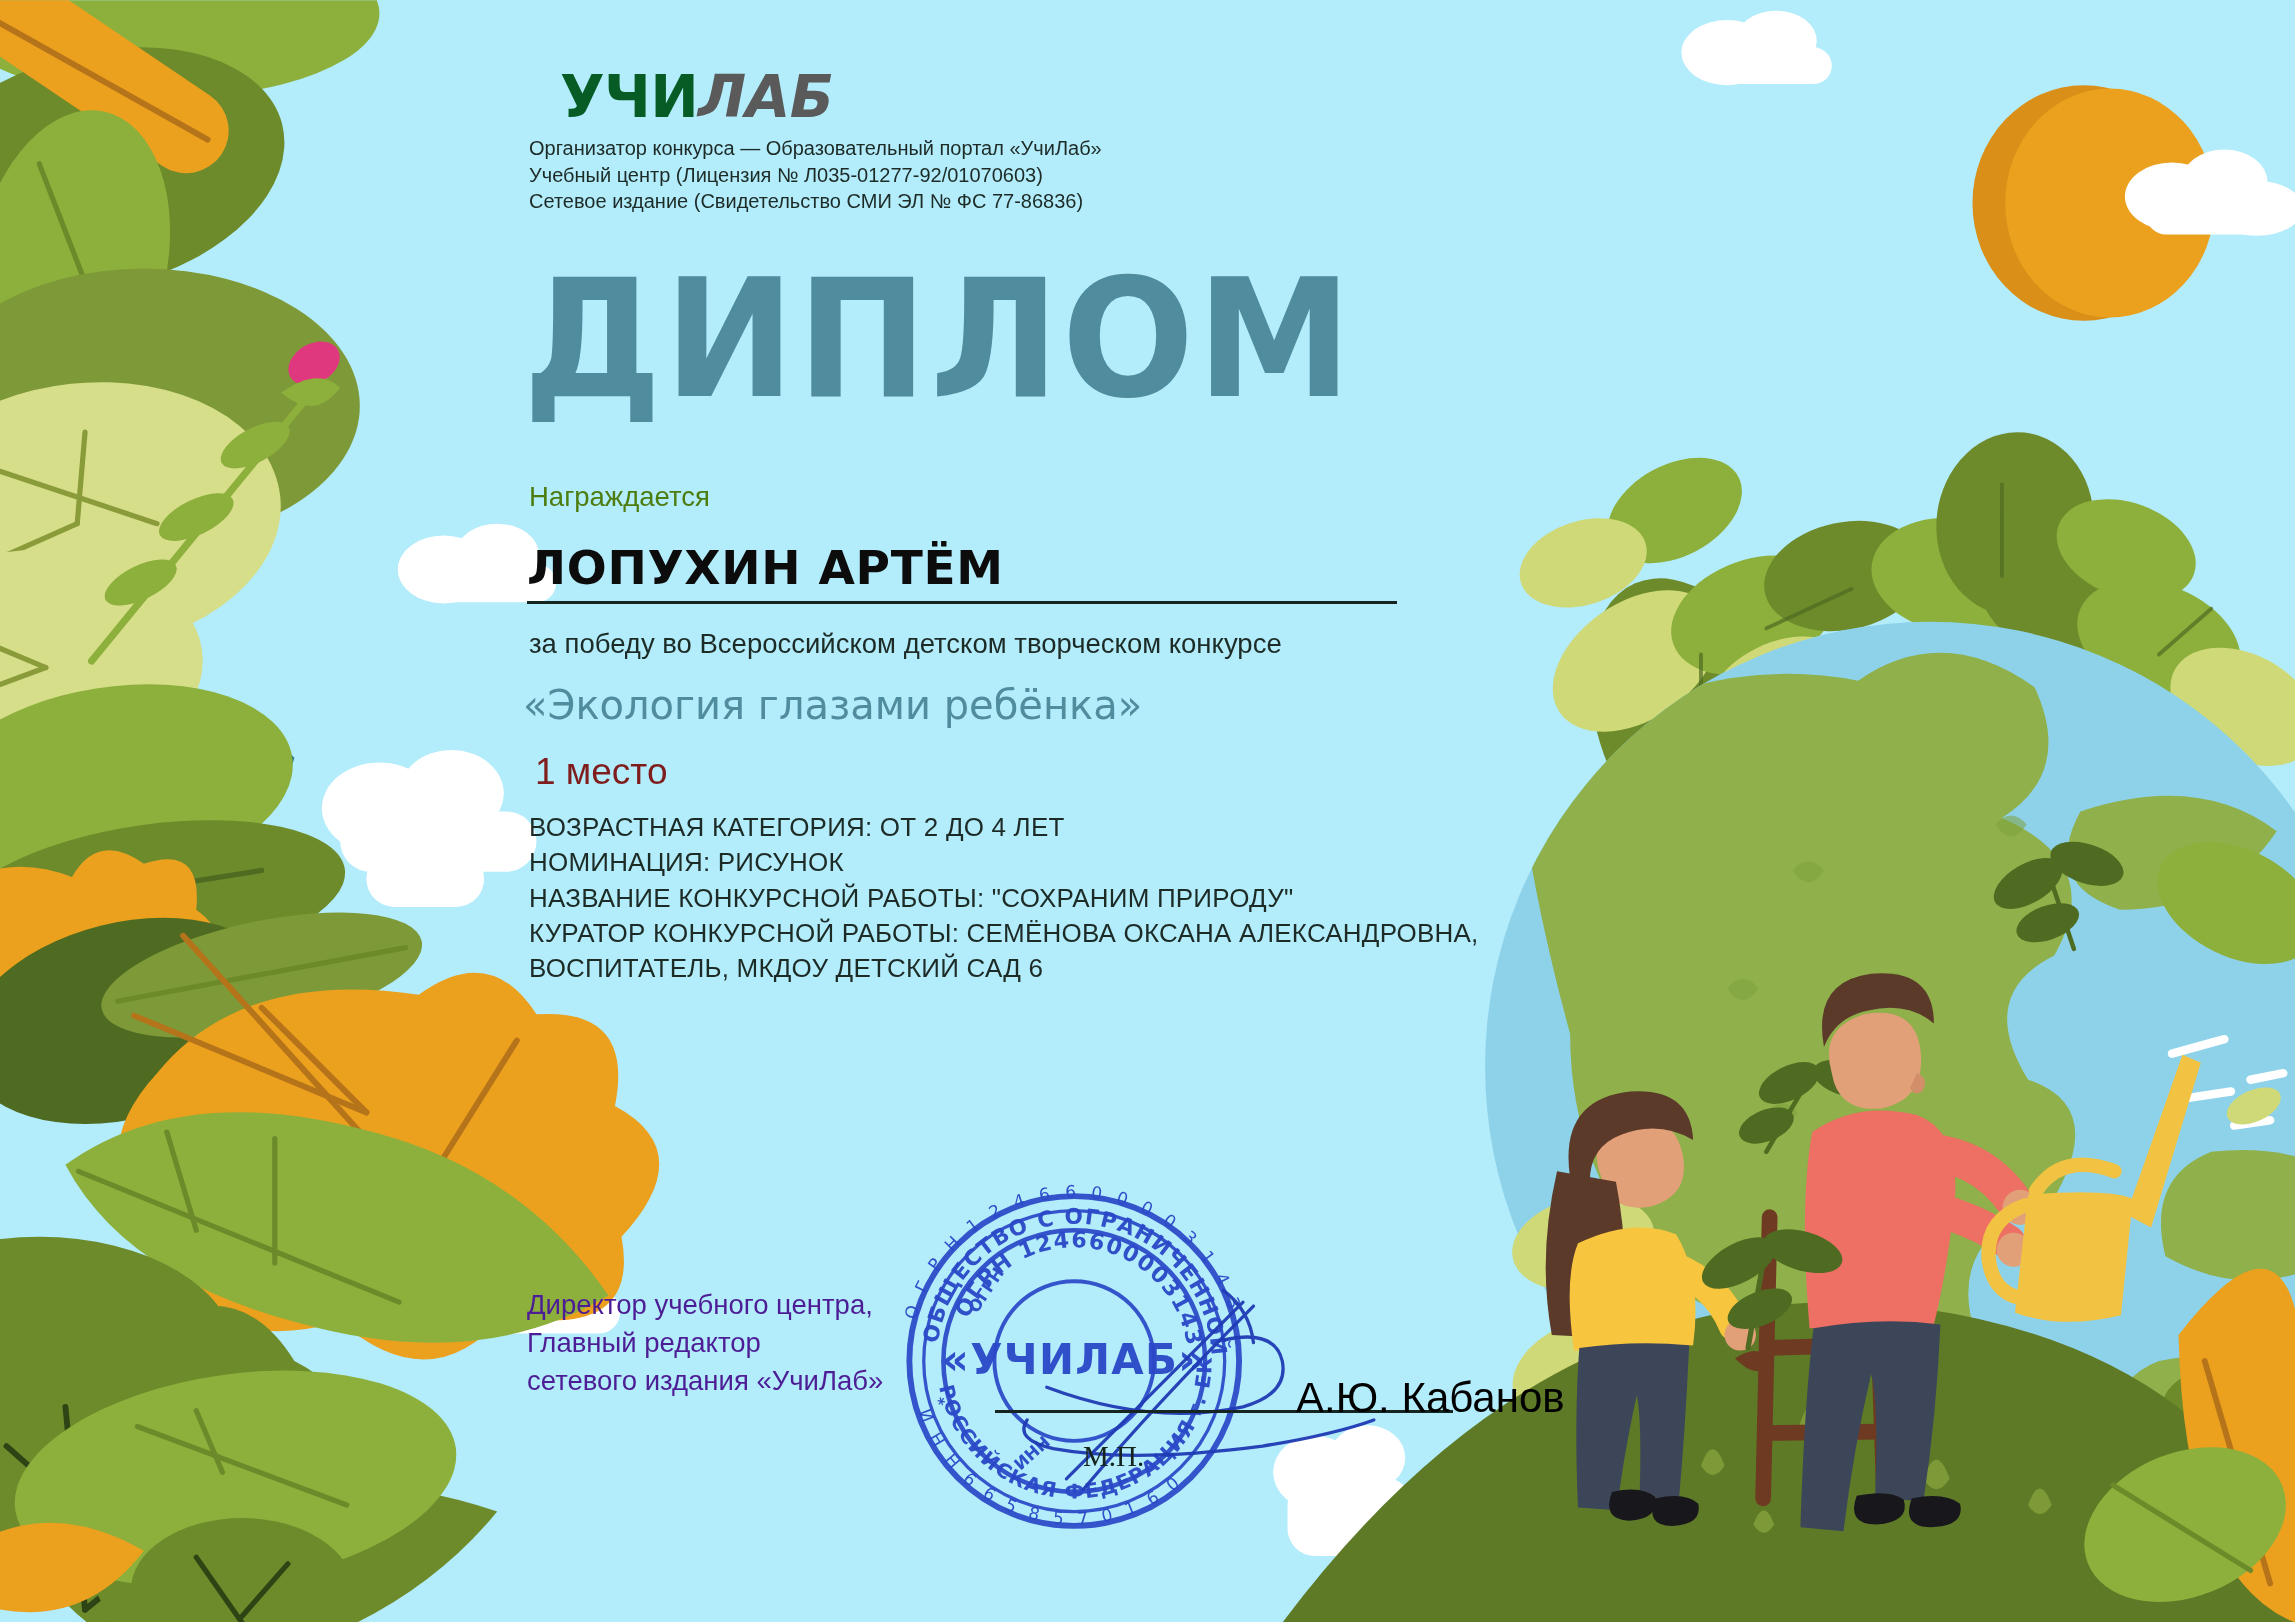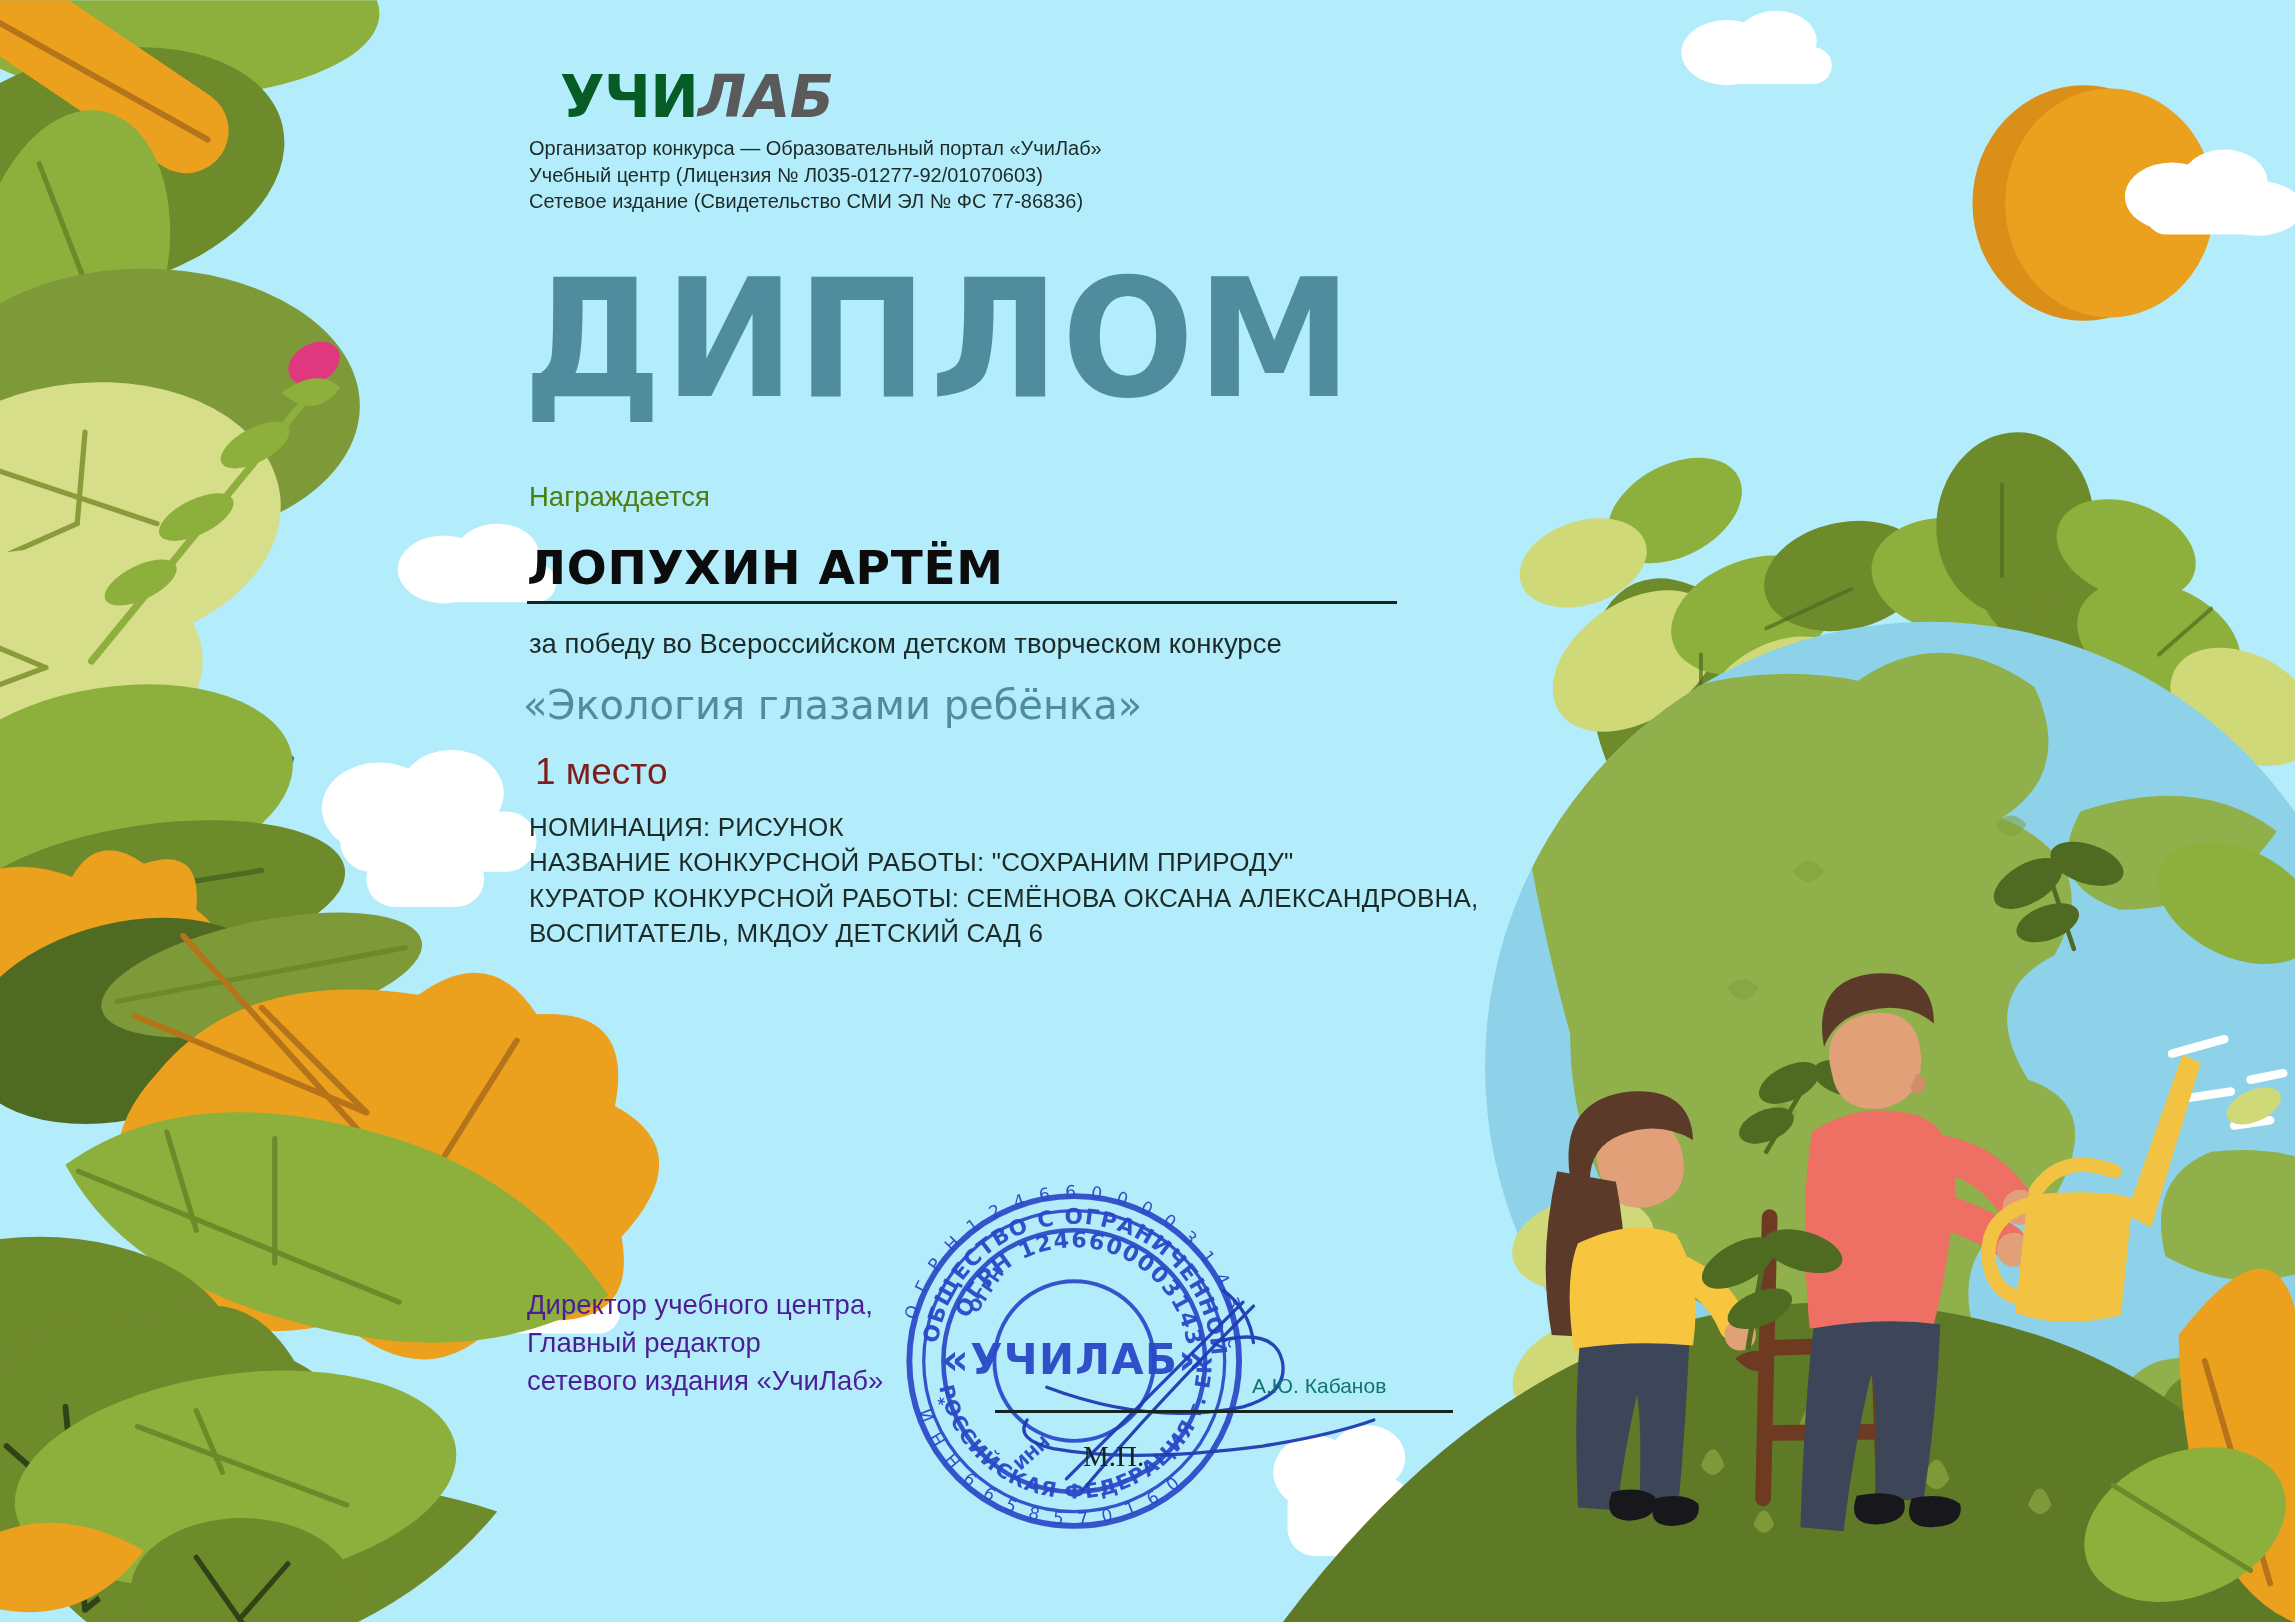--- a/index.html
+++ b/index.html
@@ -93,22 +93,22 @@
   }
   .sign-title div{white-space:nowrap;}
 
   .mp{
     position:absolute;left:1083px;top:1440px;
     font-size:29px;color:#16251f;
     font-family:"Liberation Serif", serif;
     text-align:right;
   }
   .sign-name{
-    position:absolute;left:1252px;top:1374px;
-    font-size:21px;color:#0f766e;white-space:nowrap;
+    position:absolute;left:1296px;top:1374px;
+    font-size:42px;color:#000000;white-space:nowrap;
   }
   .sign-line{
     position:absolute;left:995px;top:1410px;
     width:458px;height:3.3px;background:#16251f;
   }
 </style>
 </head>
 <body>
 
 <div class="cert">
@@ -515,20 +515,21 @@
     <div class="diploma-title">ДИПЛОМ</div>
 
     <div class="awarded-label">Награждается</div>
     <div class="recipient">ЛОПУХИН АРТЁМ</div>
     <div class="rule"></div>
     <div class="for-win">за победу во Всероссийском детском творческом конкурсе</div>
     <div class="contest-name">«Экология глазами ребёнка»</div>
     <div class="place">1 место</div>
 
     <div class="details">
+      <div>ВОЗРАСТНАЯ КАТЕГОРИЯ: ОТ 2 ДО 4 ЛЕТ</div>
       <div>НОМИНАЦИЯ: РИСУНОК</div>
       <div>НАЗВАНИЕ КОНКУРСНОЙ РАБОТЫ: "СОХРАНИМ ПРИРОДУ"</div>
       <div>КУРАТОР КОНКУРСНОЙ РАБОТЫ: СЕМЁНОВА ОКСАНА АЛЕКСАНДРОВНА,</div>
       <div>ВОСПИТАТЕЛЬ, МКДОУ ДЕТСКИЙ САД 6</div>
     </div>
 
     <div class="sign-title">
       <div>Директор учебного центра,</div>
       <div>Главный редактор</div>
       <div>сетевого издания «УчиЛаб»</div>

